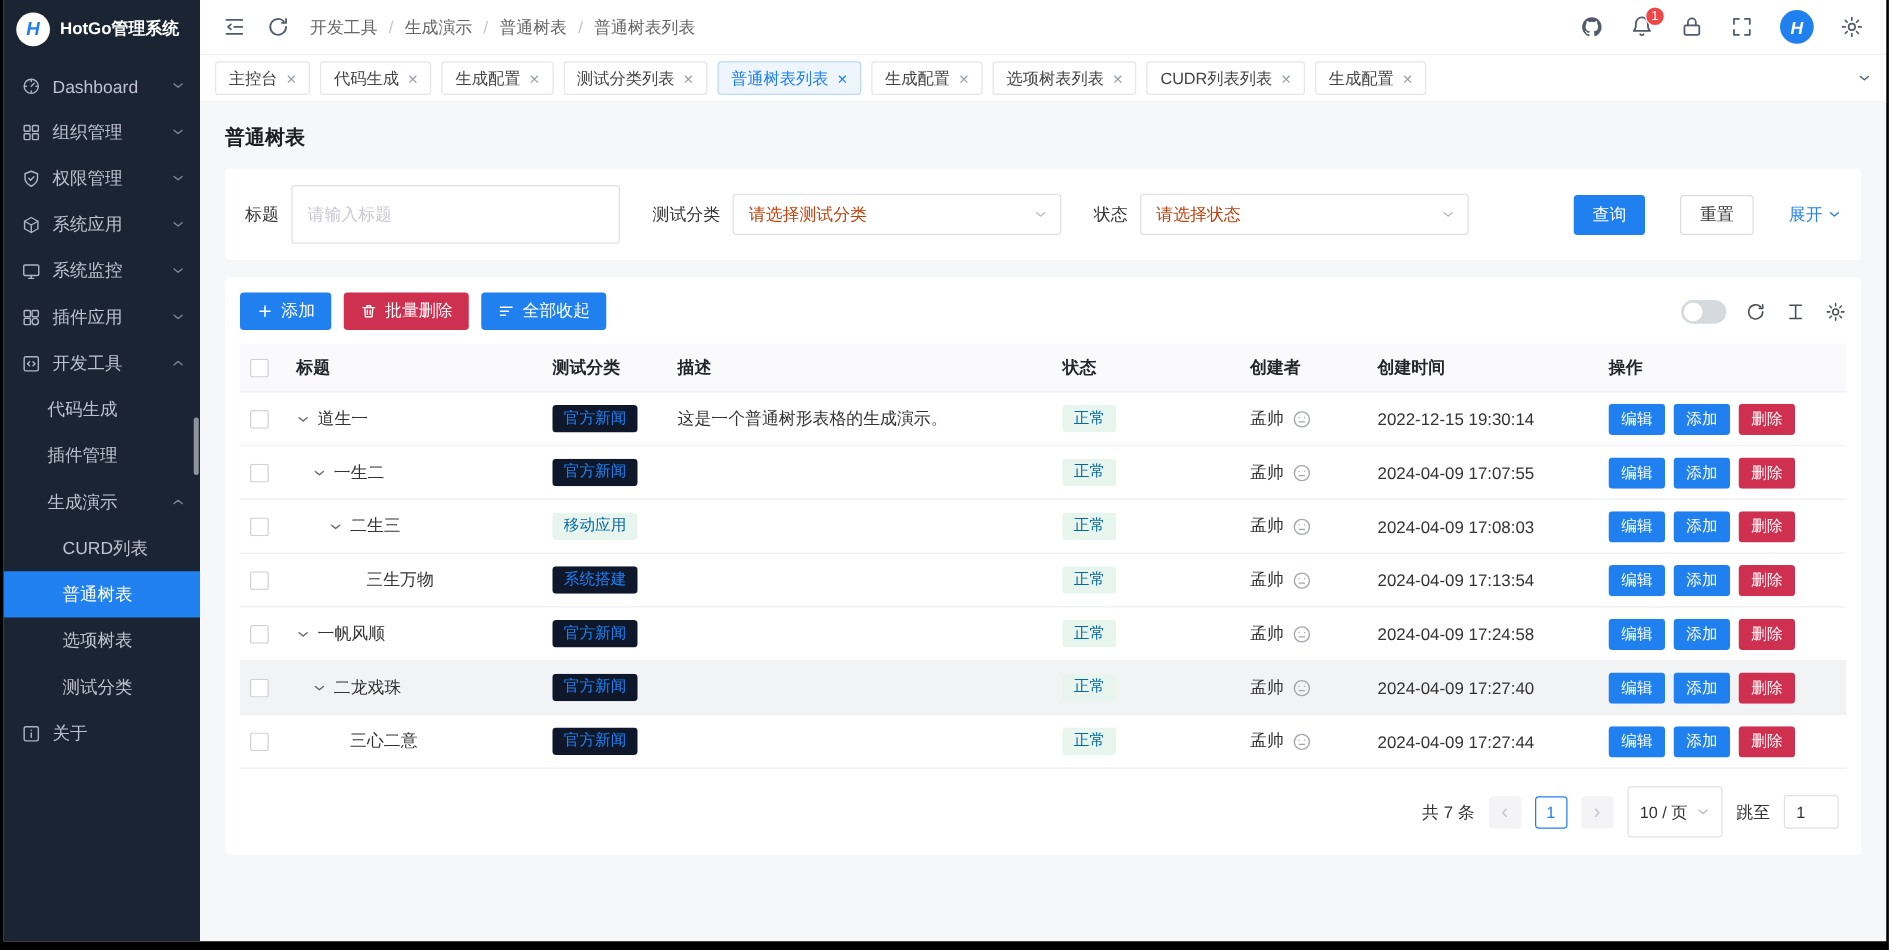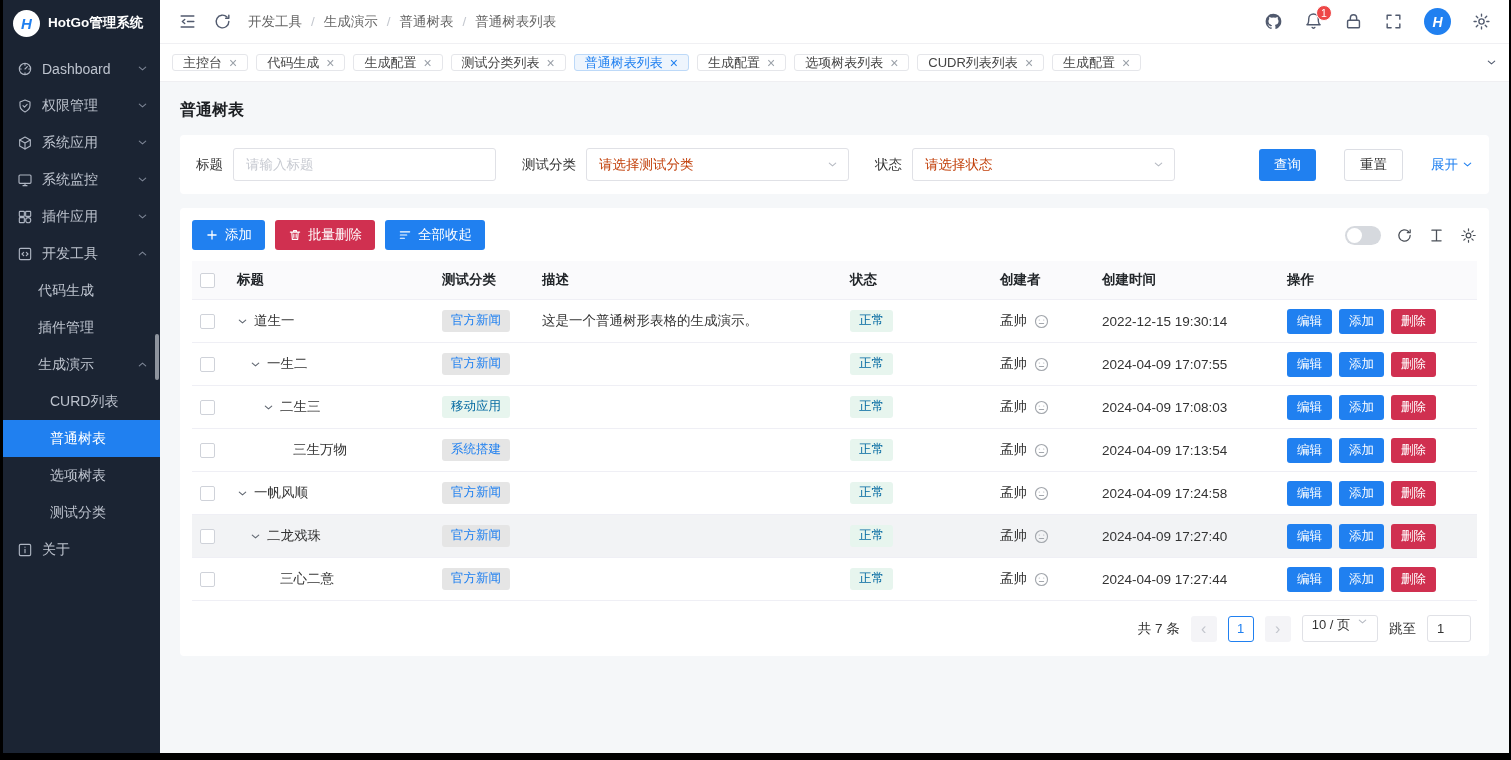--- a/index.html
+++ b/index.html
@@ -34,33 +34,33 @@
 .breadcrumb{display:flex;align-items:center;gap:9px;font-size:13.5px;color:#666}
 .bc-item{cursor:pointer}
 .bc-sep{color:#c3c7ce}
 .header-actions{margin-left:auto;display:flex;align-items:center;gap:21px}
 .bell-wrap{position:relative;display:inline-flex;cursor:pointer}
 .badge{position:absolute;top:-7px;right:-9px;min-width:16px;height:16px;border-radius:9px;background:#ee4747;color:#fff;font-size:10.5px;display:flex;align-items:center;justify-content:center;padding:0 4px;border:1px solid #fff}
 .avatar{width:27px;height:27px;border-radius:50%;background:#2080f0;color:#fff;font-weight:bold;font-style:italic;display:flex;align-items:center;justify-content:center;font-size:14px;cursor:pointer}
 
 .tabbar{height:38px;background:#fff;border-bottom:1px solid #efeff2;display:flex;align-items:center;padding:0 12px;flex-shrink:0}
 .tab-list{display:flex;gap:8px;align-items:center}
-.tab{height:17px;display:inline-flex;align-items:center;gap:7px;padding:0 10px;border:1px solid #e5e6ea;border-radius:3px;background:#fff;font-size:13px;color:#444;cursor:pointer;white-space:nowrap}
+.tab{height:27px;display:inline-flex;align-items:center;gap:7px;padding:0 10px;border:1px solid #e5e6ea;border-radius:3px;background:#fff;font-size:13px;color:#444;cursor:pointer;white-space:nowrap}
 .tab .tab-close{color:#9aa0a8;font-size:14px;line-height:1;cursor:pointer}
 .tab.active{color:#2080f0;border-color:#bdd9f8;background:#eef5fd}
 .tab.active .tab-close{color:#2080f0}
 .tab-expand{margin-left:auto;color:#515a6e;display:inline-flex;cursor:pointer}
 
 .content{flex:1;padding:10px 20px;overflow:hidden}
 .page-title{font-size:16px;font-weight:bold;color:#1c1f23;margin:8px 0 14px}
 .card{background:#fff;border-radius:4px}
 .filter-card{padding:13px 16px;display:flex;align-items:center;gap:26px}
 .fgroup{display:flex;align-items:center;gap:10px}
 .flabel{font-size:13.5px;color:#333;white-space:nowrap}
-.finput{width:263px;height:33px;border:1px solid #e0e1e6;border-radius:3px;padding:0 12px;font-size:13.5px;color:#333;outline:none;font-family:inherit;background:#fff}
+.finput{width:263px;height:47px;border:1px solid #e0e1e6;border-radius:3px;padding:0 12px;font-size:13.5px;color:#333;outline:none;font-family:inherit;background:#fff}
 .finput::placeholder{color:#c7cad1}
 .fselect{width:263px;height:33px;border:1px solid #e0e1e6;border-radius:3px;padding:0 10px 0 12px;display:flex;align-items:center;justify-content:space-between;font-size:13.5px;background:#fff;cursor:pointer}
 .fselect .ph{color:#c2410c}
 .fselect .chev,.pg-size .chev,.link-expand .chev{color:#b6bac2}
 .link-expand .chev{color:#2080f0}
 .filter-actions{margin-left:auto;display:flex;align-items:center;gap:28px}
 .btn{height:32px;padding:0 15px;border-radius:3px;border:none;font-size:13.5px;cursor:pointer;display:inline-flex;align-items:center;gap:6px;font-family:inherit}
 .btn-primary{background:#2080f0;color:#fff}
 .btn-default{background:#fff;border:1px solid #dcdee4;color:#333}
 .btn-error{background:#d03050;color:#fff}
@@ -81,32 +81,32 @@
 .thead{height:39px;background:#fafafc;border-bottom:1px solid #efeff5;font-size:13.5px;font-weight:bold;color:#22262a}
 .trow{height:43px;border-bottom:1px solid #efeff5;font-size:13.5px;color:#333}
 .trow.hl{background:#f2f3f5}
 .cell{padding:0 8px 0 5px;display:flex;align-items:center;overflow:hidden;white-space:nowrap}
 .c-check{padding-left:8px}
 .checkbox{width:15px;height:15px;border:1px solid #cfd2d9;border-radius:2px;background:#fff;display:inline-block;cursor:pointer;flex-shrink:0}
 .row-arrow{width:17px;display:inline-flex;color:#5f6670;flex-shrink:0;cursor:pointer}
 .row-arrow.ph{cursor:default}
 .indent{display:inline-block;flex-shrink:0;height:1px}
 .tag{padding:3px 9px;border-radius:3px;font-size:12.5px;line-height:1.25;display:inline-block}
-.tag-info{color:#2080f0;background:#e5e5e5}
+.tag-info{color:#2080f0;background:#0f172a}
 .tag-success{color:#0369a1;background:#e7f5ee}
 .creator-face{margin-left:6px;display:inline-flex}
 .btn-s{height:25px;padding:0 10px;border:none;border-radius:3px;color:#ffffff;font-size:12.5px;cursor:pointer;font-family:inherit}
 .b-blue{background:#2080f0}
 .b-red{background:#d03050}
 .c-actions{gap:7px}
 
 .pagination{display:flex;align-items:center;justify-content:flex-end;gap:11px;padding:14px 6px 8px;font-size:13.5px;color:#333}
 .pg-btn{width:26px;height:26px;border-radius:3px;background:#f4f4f7;color:#c3c6cd;display:flex;align-items:center;justify-content:center;font-size:16px;cursor:pointer}
 .pg-page{width:26px;height:26px;border-radius:3px;border:1px solid #2080f0;color:#2080f0;background:#fff;display:flex;align-items:center;justify-content:center;font-size:13px;cursor:pointer}
-.pg-size{height:27px;border:1px solid #e0e1e6;border-radius:3px;padding:0 9px;display:flex;align-items:flex-start;gap:7px;cursor:pointer;background:#fff;font-size:13px}
+.pg-size{height:41px;border:1px solid #e0e1e6;border-radius:3px;padding:0 9px;display:flex;align-items:center;gap:7px;cursor:pointer;background:#fff;font-size:13px}
 .pg-jump{width:44px;height:27px;border:1px solid #e0e1e6;border-radius:3px;padding:0 9px;font-size:13px;font-family:inherit;outline:none;color:#333;background:#fff}
 </style>
 </head>
 <body>
 
 <div class="frame">
   <div class="app">
 
     <aside class="sidebar">
       <div class="logo">
@@ -115,20 +115,36 @@
       </div>
       <nav class="menu">
           <div class="mi d0">
             <span class="icon">
               <svg viewBox="0 0 24 24" fill="none" stroke="currentColor" stroke-width="1.7" stroke-linecap="round">
                 <circle cx="12" cy="12" r="8.5"></circle>
                 <path d="M12 12l3.5-3.5M12 4.8v1.5M4.8 12h1.5M17.7 12h1.5M12 17.7v1.5"></path>
               </svg>
             </span>
             <span class="mi-label">Dashboard</span>
+            <span class="chev down">
+              <svg width="11" height="11" viewBox="0 0 24 24" fill="none" stroke="currentColor" stroke-width="2.4" stroke-linecap="round" stroke-linejoin="round">
+                <path d="M5 9l7 6 7-6"></path>
+              </svg>
+            </span>
+          </div>
+          <div class="mi d0">
+            <span class="icon">
+              <svg viewBox="0 0 24 24" fill="none" stroke="currentColor" stroke-width="1.7" stroke-linejoin="round">
+                <rect x="3.5" y="3.5" width="7" height="7" rx="1"></rect>
+                <rect x="13.5" y="3.5" width="7" height="7" rx="1"></rect>
+                <rect x="3.5" y="13.5" width="7" height="7" rx="1"></rect>
+                <rect x="13.5" y="13.5" width="7" height="7" rx="1"></rect>
+              </svg>
+            </span>
+            <span class="mi-label">组织管理</span>
             <span class="chev down">
               <svg width="11" height="11" viewBox="0 0 24 24" fill="none" stroke="currentColor" stroke-width="2.4" stroke-linecap="round" stroke-linejoin="round">
                 <path d="M5 9l7 6 7-6"></path>
               </svg>
             </span>
           </div>
           <div class="mi d0">
             <span class="icon">
               <svg viewBox="0 0 24 24" fill="none" stroke="currentColor" stroke-width="1.7" stroke-linecap="round" stroke-linejoin="round">
                 <path d="M12 3l7.5 3v5.2c0 4.6-3.2 7.6-7.5 9.8-4.3-2.2-7.5-5.2-7.5-9.8V6z"></path>

